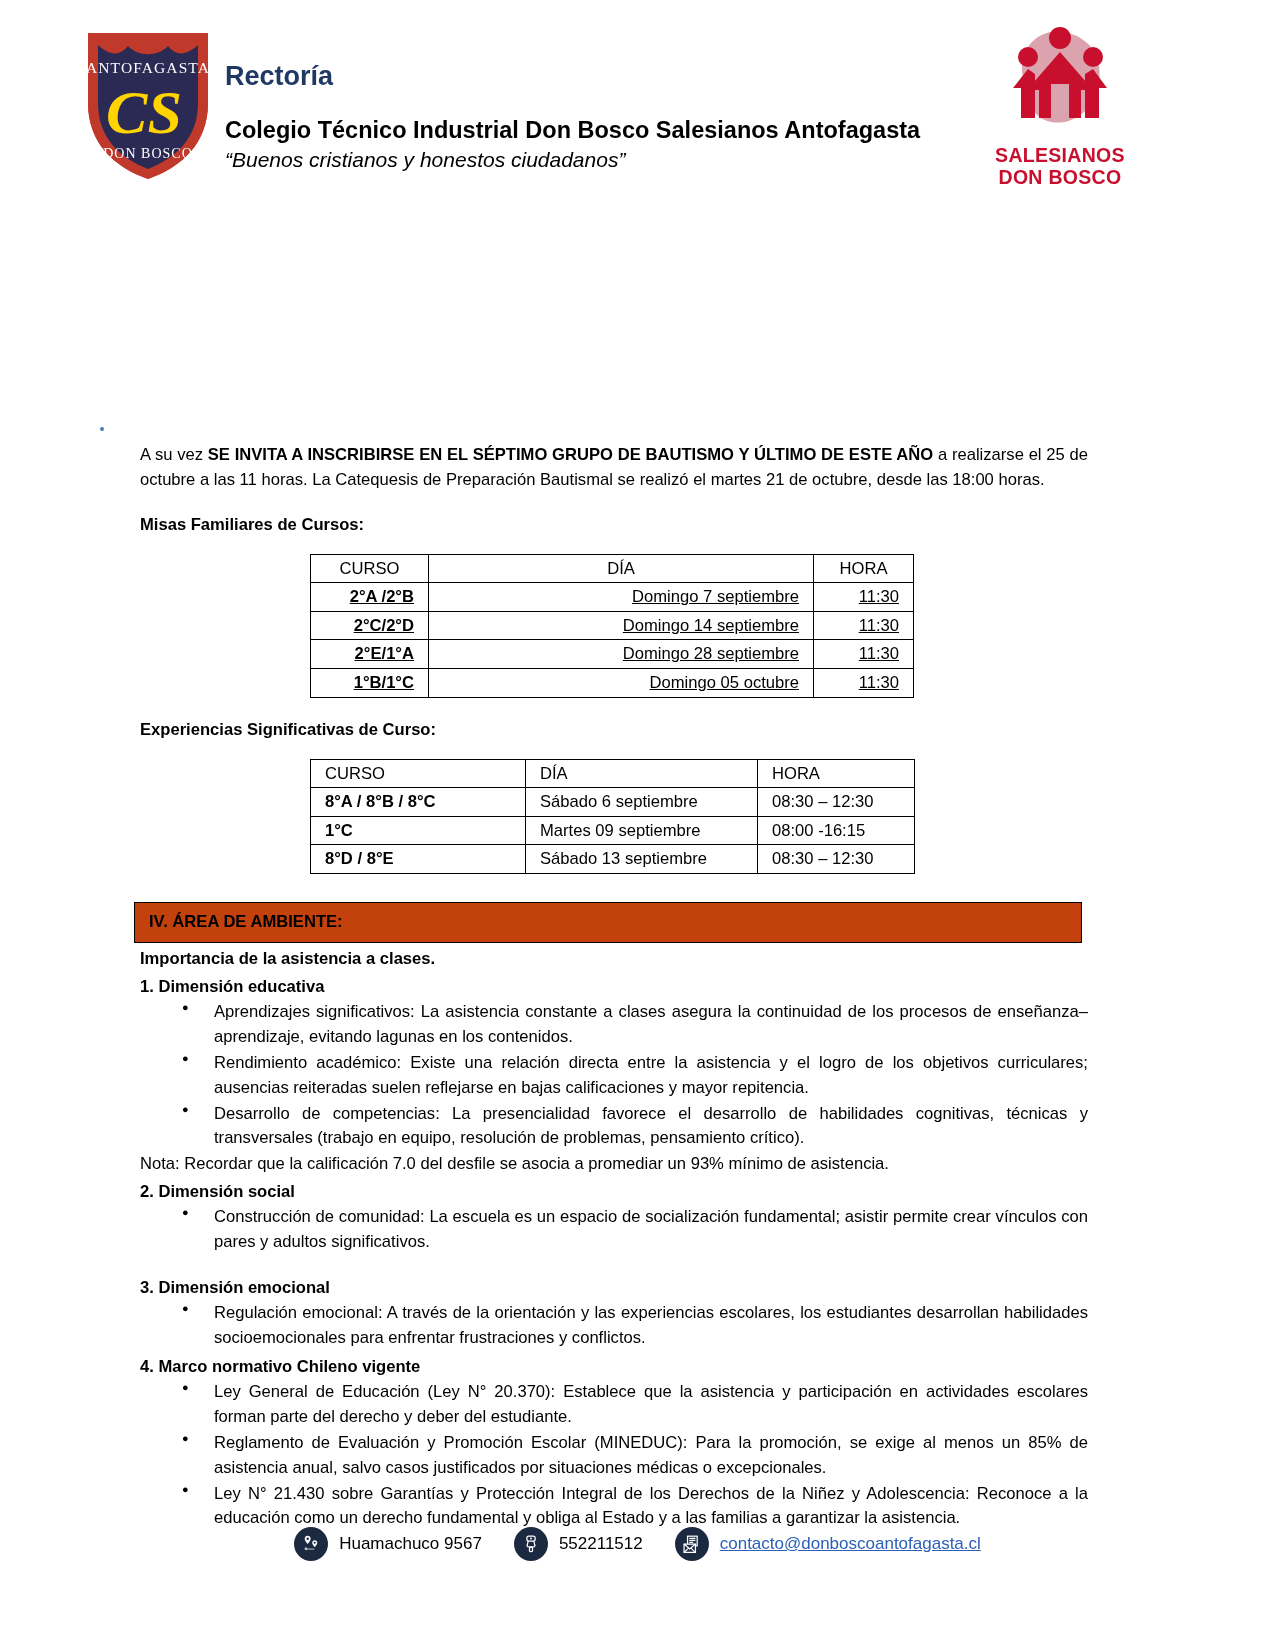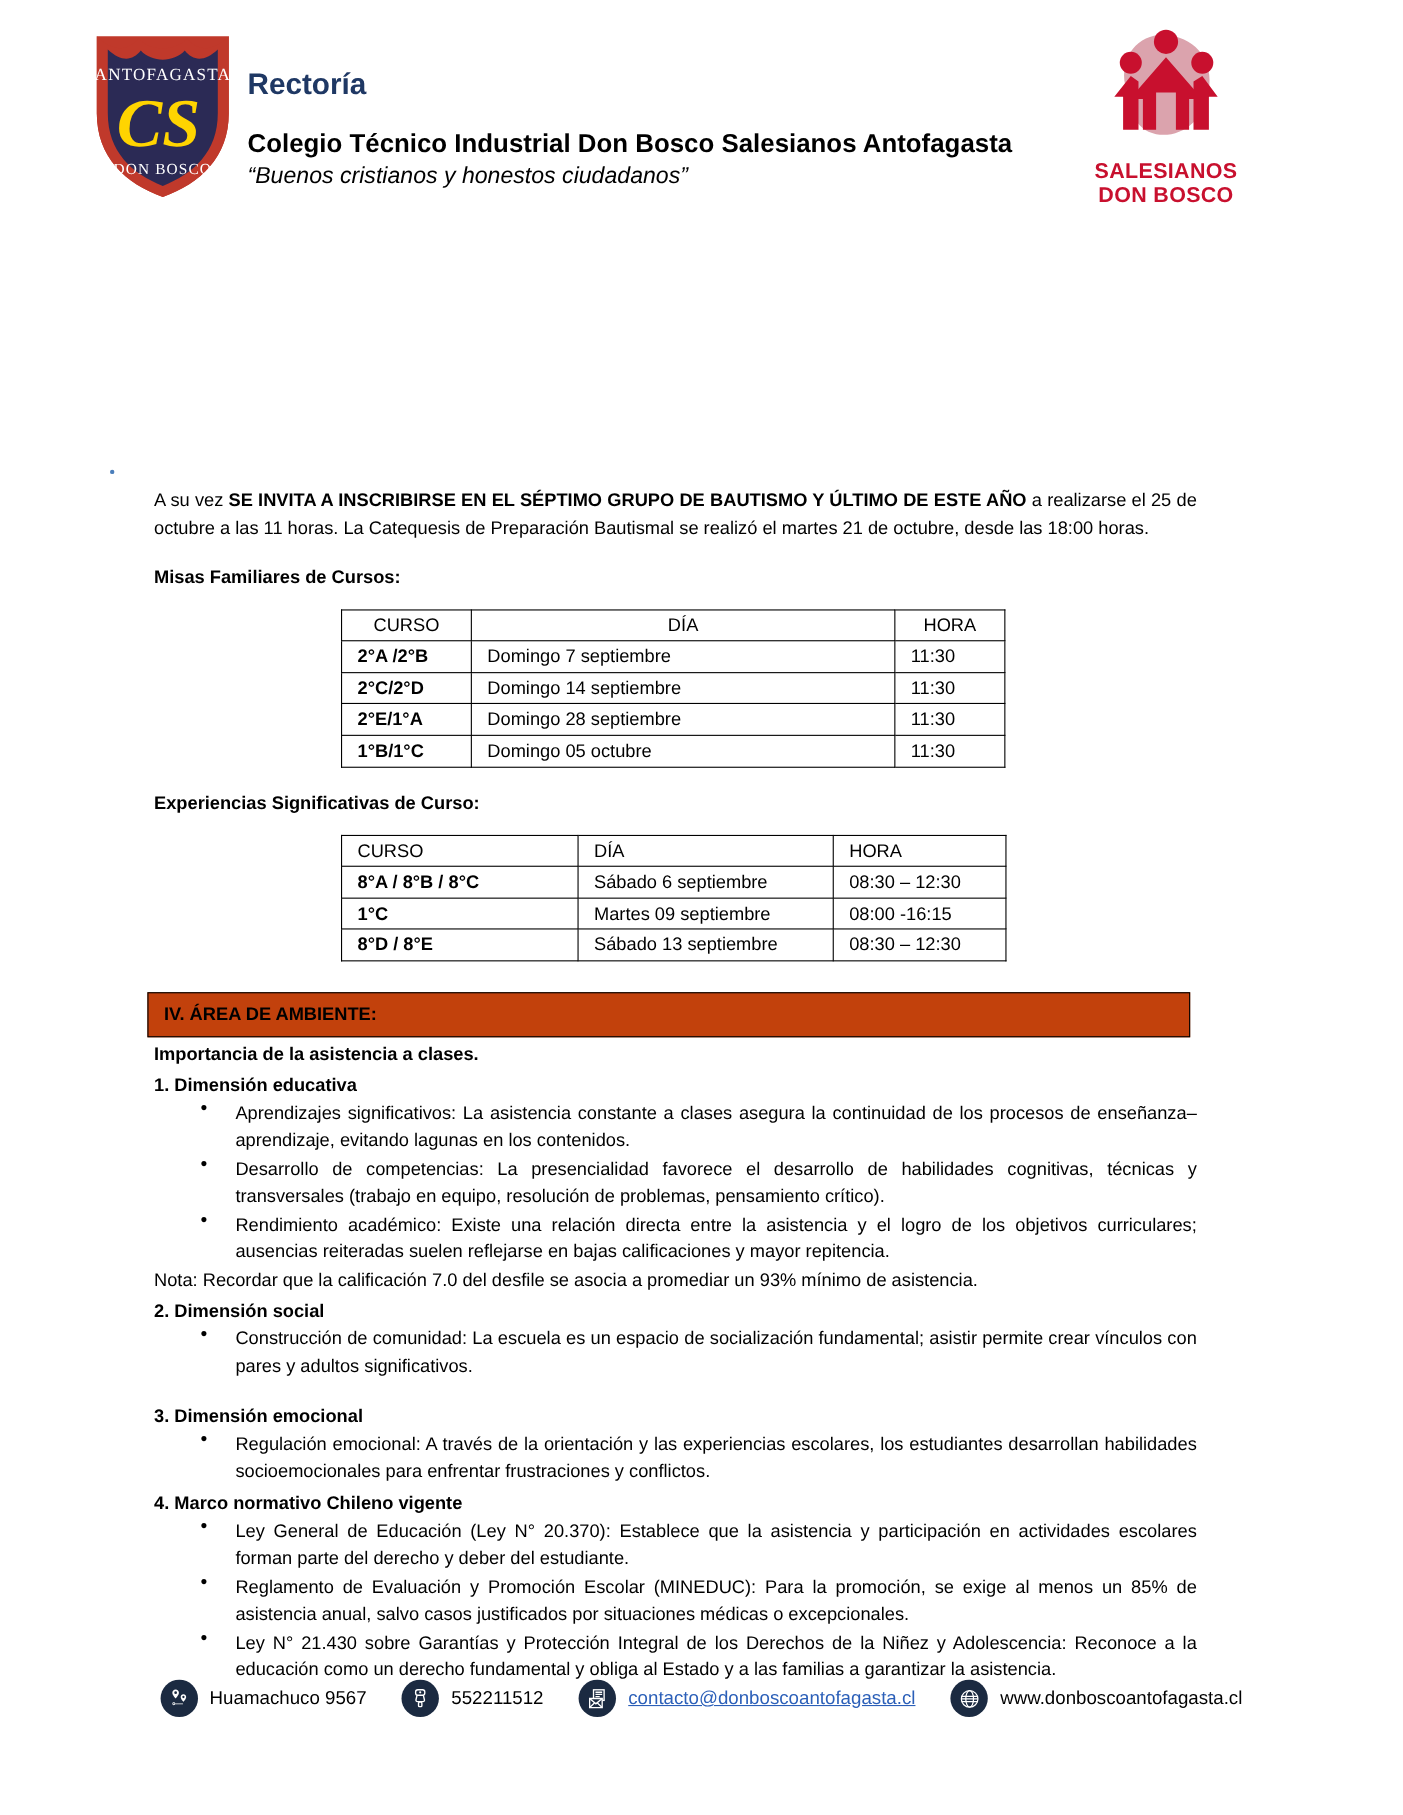--- a/index.html
+++ b/index.html
@@ -113,21 +113,21 @@
   }
   table.tbl td, table.tbl th {
     border: 1.4px solid #000;
     padding: 2px 14px;
     line-height: 1.42;
     font-weight: normal;
   }
   
   .tbl-misas { margin-left: 170px; }
   .tbl-misas th { font-weight: bold; text-align: center; }
-  .tbl-misas td { text-align: left; }
+  .tbl-misas td { text-align: right; text-decoration: underline; }
   .tbl-misas td.curso { font-weight: bold; }
   .tbl-misas .c-curso { width: 118px; }
   .tbl-misas .c-dia   { width: 385px; }
   .tbl-misas .c-hora  { width: 100px; }
 
   
   .tbl-exp { margin-left: 170px; }
   .tbl-exp th { font-weight: bold; text-align: left; }
   .tbl-exp td { text-align: left; }
   .tbl-exp td.curso { font-weight: bold; }
@@ -325,22 +325,22 @@
     </tbody>
       </table>
 
     <div class="section-banner">IV. ÁREA DE AMBIENTE:</div>
 
     <div class="bold-line">Importancia de la asistencia a clases.</div>
 
     <div class="bold-line">1. Dimensión educativa</div>
     <ul class="bullets">
       <li>Aprendizajes significativos: La asistencia constante a clases asegura la continuidad de los procesos de enseñanza–aprendizaje, evitando lagunas en los contenidos.</li>
+      <li>Rendimiento académico: Existe una relación directa entre la asistencia y el logro de los objetivos curriculares; ausencias reiteradas suelen reflejarse en bajas calificaciones y mayor repitencia.</li>
       <li>Desarrollo de competencias: La presencialidad favorece el desarrollo de habilidades cognitivas, técnicas y transversales (trabajo en equipo, resolución de problemas, pensamiento crítico).</li>
-      <li>Rendimiento académico: Existe una relación directa entre la asistencia y el logro de los objetivos curriculares; ausencias reiteradas suelen reflejarse en bajas calificaciones y mayor repitencia.</li>
     </ul>
     <p class="plain-line">Nota: Recordar que la calificación 7.0 del desfile se asocia a promediar un 93% mínimo de asistencia.</p>
 
     <div class="bold-line">2. Dimensión social</div>
     <ul class="bullets">
       <li>Construcción de comunidad: La escuela es un espacio de socialización fundamental; asistir permite crear vínculos con pares y adultos significativos.</li>
     </ul>
 
     <div class="gap-small"></div>
 
@@ -391,24 +391,14 @@
         <rect x="7.5" y="2.5" width="11" height="11"></rect>
         <path d="M9.5 5h7M9.5 7.3h7M9.5 9.6h4.5"></path>
         <path d="M3.5 11.5h13v9.5h-13z" fill="#1b2a41"></path>
         <path d="M3.5 11.5 L10 17 L16.5 11.5"></path>
         <path d="M3.5 21 L9 15.8 M16.5 21 L11 15.8"></path>
       </svg>
     </span>
     <span class="ftext link">contacto@donboscoantofagasta.cl</span>
   </div>
 
-  <div class="fitem">
-    <span class="ficon">
-      <svg width="21" height="21" viewBox="0 0 24 24" fill="none" stroke="#ffffff" stroke-width="1.3">
-        <circle cx="12" cy="12" r="8.6"></circle>
-        <ellipse cx="12" cy="12" rx="4" ry="8.6"></ellipse>
-        <path d="M3.7 9.2h16.6M3.7 14.8h16.6M3.4 12h17.2"></path>
-      </svg>
-    </span>
-    <span class="ftext">www.donboscoantofagasta.cl</span>
-  </div>
 
 </div>
 
 </body></html>

